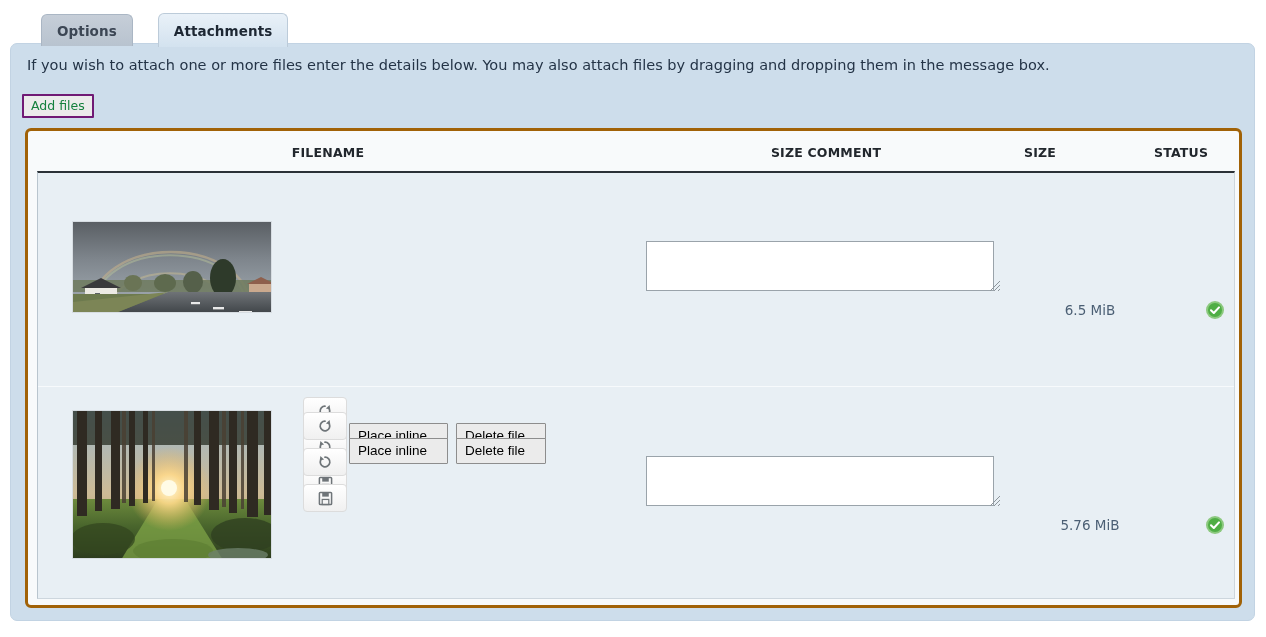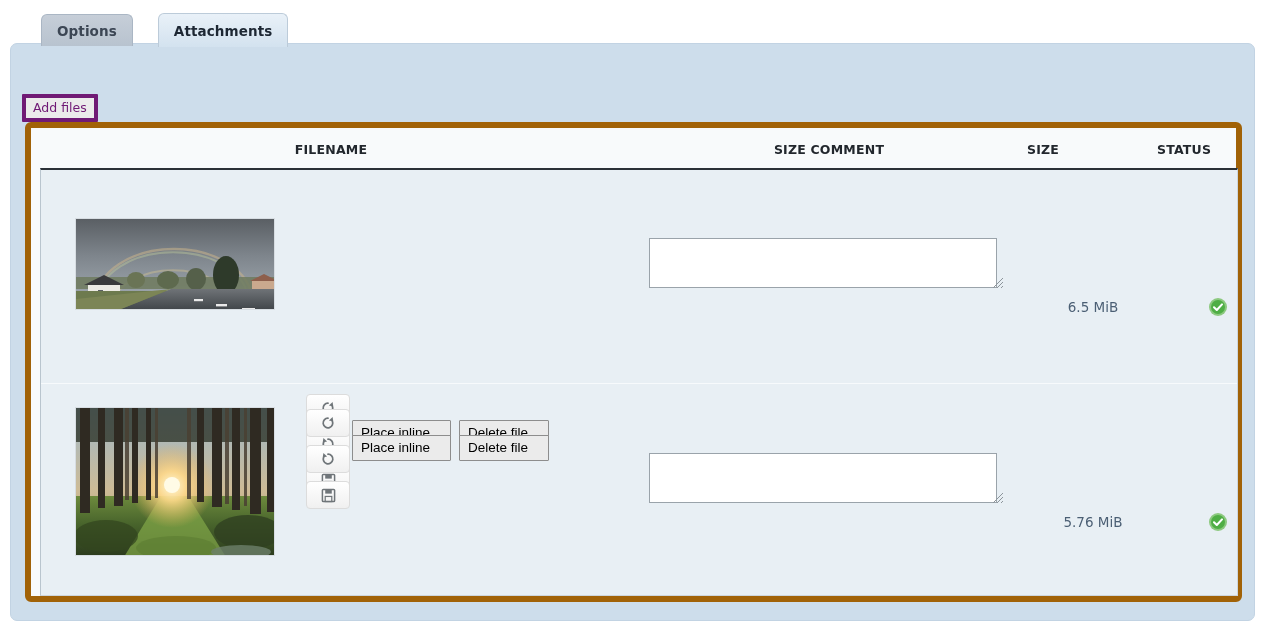--- a/index.html
+++ b/index.html
@@ -69,36 +69,36 @@
     color: #243447;
     white-space: nowrap;
   }
 
   .addfiles {
     position: absolute;
     left: 11px; top: 50px;
     padding: 2px 7px 3px 7px;
     font-size: 12.5px;
     font-family: "DejaVu Sans", "Liberation Sans", sans-serif;
-    color: #701a75;
+    color: #15803d;
     background: #ebebeb;
-    border: 4px solid #701a75;
+    border: 2px solid #701a75;
     border-radius: 1px;
     cursor: pointer;
     line-height: 15px;
   }
 
   
   .inner {
     position: absolute;
-    left: 14px; top: 78px;
+    left: 14px; top: 84px;
     width: 1217px;
     height: 480px;
     background: #f8fafb;
-    border: 6px solid #a16207;
+    border: 3px solid #a16207;
     border-radius: 6px;
   }
 
   
   .colheads {
     position: relative;
     height: 40px;
   }
   .colhead {
     position: absolute;
@@ -216,20 +216,21 @@
   <div class="tab inactive">
     <span>Options</span>
   </div>
   <div class="tab active">
     <span>Attachments</span>
   </div>
 </div>
 
 <div class="panel">
 
+  <div class="intro">If you wish to attach one or more files enter the details below. You may also attach files by dragging and dropping them in the message box.</div>
 
   <button class="addfiles">Add files</button>
 
   <div class="inner">
 
     <div class="colheads">
       <div class="colhead ch-filename">FILENAME</div>
       <div class="colhead ch-comment">SIZE COMMENT</div>
       <div class="colhead ch-size">SIZE</div>
       <div class="colhead ch-status">STATUS</div>

